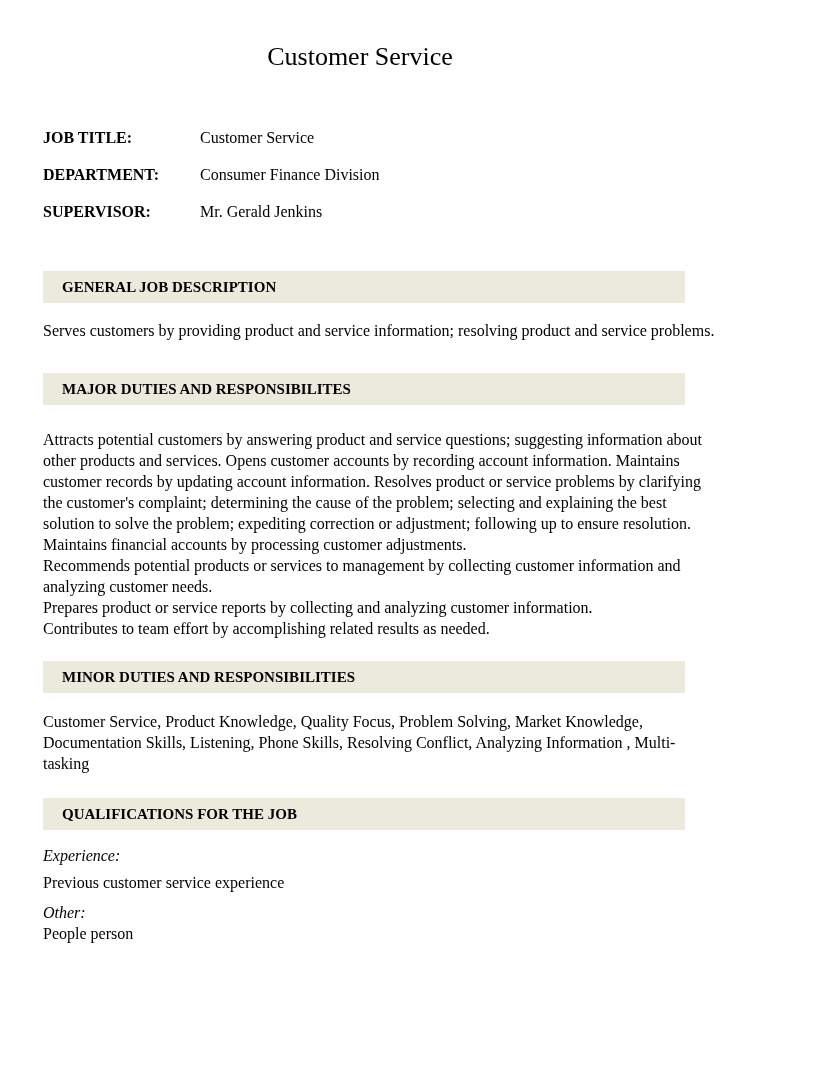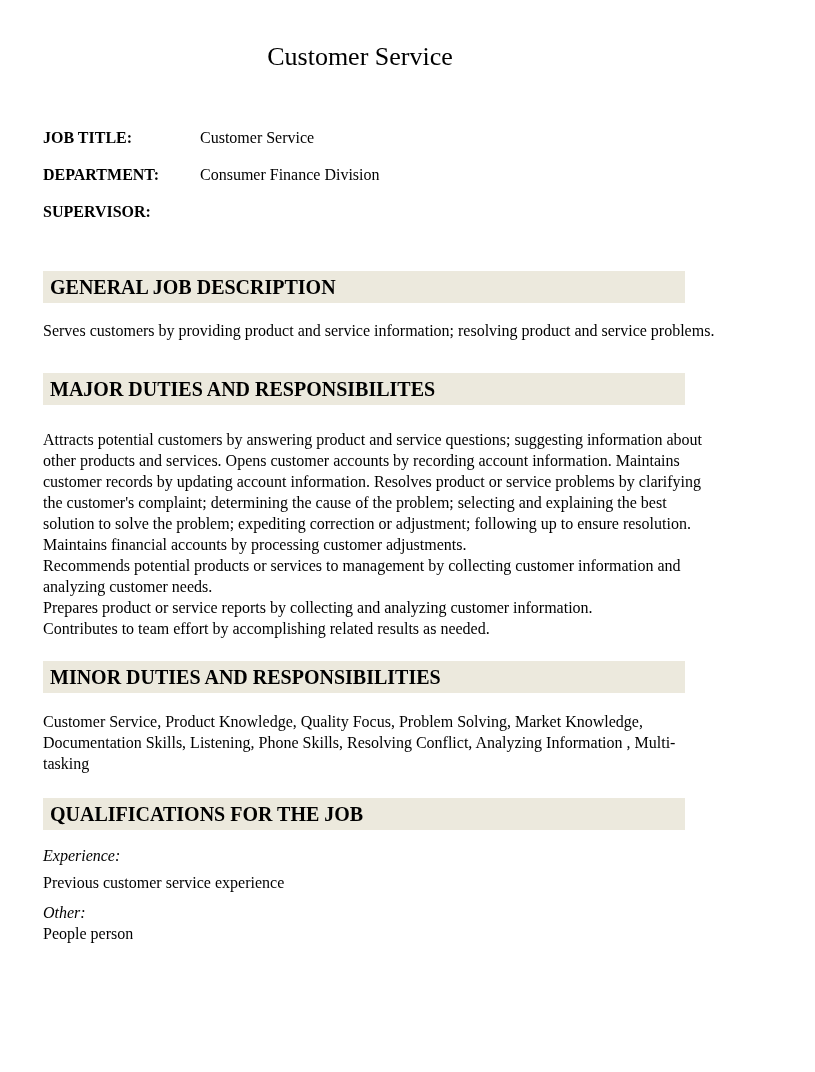--- a/index.html
+++ b/index.html
@@ -26,23 +26,23 @@
     display: flex;
     font-size: 16px;
     line-height: 20px;
     margin-bottom: 17px;
   }
   .info-label { font-weight: bold; flex: 0 0 157px; }
   .info-value { flex: 1; }
   .section-band {
     background: var(--band-bg, #ECE9DD);
     font-weight: bold;
-    font-size: 20px;
+    font-size: 15px;
     line-height: 20px;
-    padding: 6px 6px 6px 7px;
+    padding: 6px 6px 6px 19px;
   }
   .band-1 { margin-top: 49px; }
   .band-2 { margin-top: 32px; }
   .band-3 { margin-top: 22px; }
   .band-4 { margin-top: 24px; }
   .section-body {
     font-size: 16px;
     line-height: 21px;
   }
   .body-1 { margin-top: 17px; }
@@ -66,20 +66,21 @@
       <div class="info-row">
         <div class="info-label">JOB TITLE:</div>
         <div class="info-value">Customer Service</div>
       </div>
       <div class="info-row">
         <div class="info-label">DEPARTMENT:</div>
         <div class="info-value">Consumer Finance Division</div>
       </div>
       <div class="info-row">
         <div class="info-label">SUPERVISOR:</div>
+        <div class="info-value">Mr. Gerald Jenkins</div>
       </div>
     </div>
 
     <div class="section-band band-1">GENERAL JOB DESCRIPTION</div>
     <div class="section-body body-1">
       <div class="line">Serves customers by providing product and service information; resolving product and service problems.</div>
     </div>
 
     <div class="section-band band-2">MAJOR DUTIES AND RESPONSIBILITES</div>
     <div class="section-body body-2">

